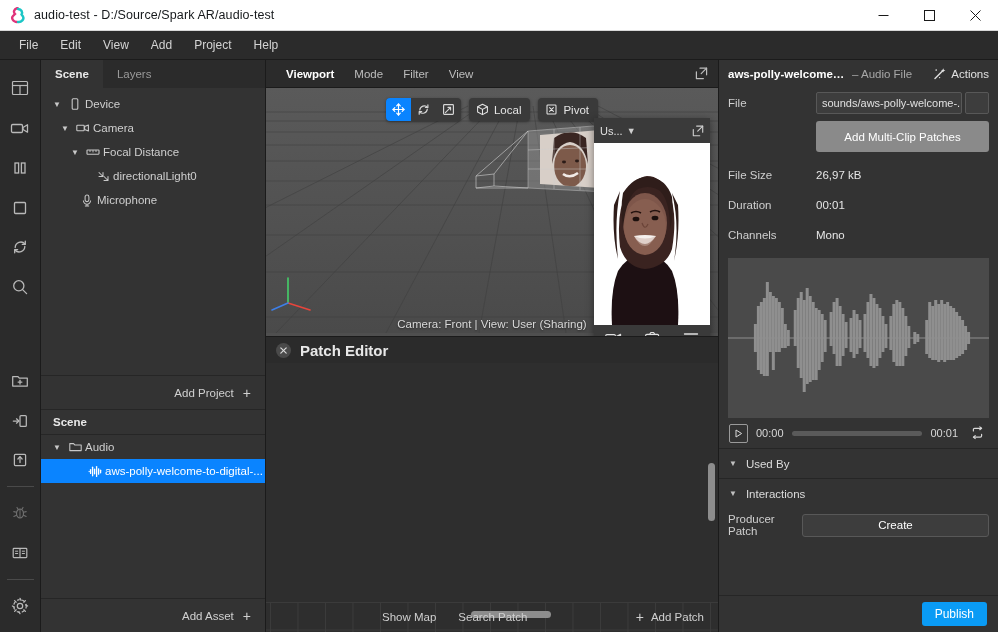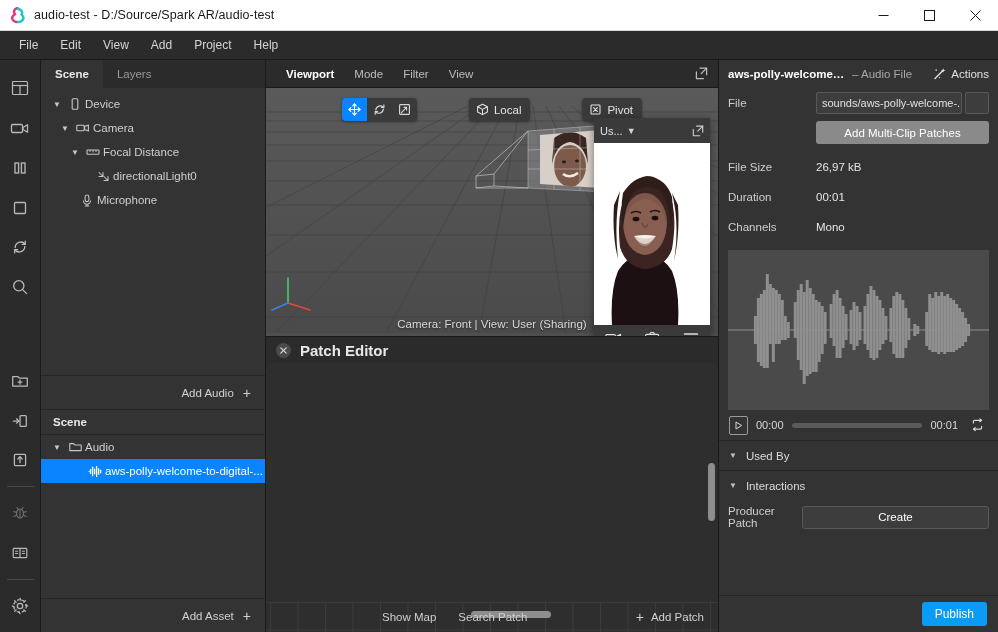--- a/index.html
+++ b/index.html
@@ -116,21 +116,20 @@
   }
   .tool-btn {
     width: 25px; height: 23px; display: flex; align-items: center; justify-content: center;
     color: #d6d6d6;
   }
   .tool-btn.on { background: #0a84ff; color: #fff; }
   .tool-pill {
     display: flex; align-items: center; gap: 5px; background: #3a3a3a; border-radius: 4px;
     height: 23px; padding: 0 9px 0 7px; color: #e4e4e4; font-size: 11.5px; pointer-events: auto;
     box-shadow: 0 1px 3px rgba(0,0,0,.4);
-    margin-left: 44px;
   }
 
   .vp-status {
     position: absolute; bottom: 6px; left: 0; right: 0; text-align: center;
     font-size: 11.5px; color: #d9d9d9; z-index: 4; text-shadow: 0 1px 2px rgba(0,0,0,.5); margin-top: 48px;
   }
 
   .preview {
     position: absolute; top: 30px; right: 8px; width: 116px; z-index: 6;
     display: flex; flex-direction: column; box-shadow: 0 2px 8px rgba(0,0,0,.45);
@@ -213,21 +212,21 @@
   .file-input {
     flex: 1; height: 22px; background: #3d3d3d; border: 1px solid #585858; border-radius: 2px;
     display: flex; align-items: center; padding: 0 5px; font-size: 11px; color: #e0e0e0;
     overflow: hidden; white-space: nowrap;
   }
   .file-browse {
     width: 24px; height: 22px; margin-left: 3px; background: #3d3d3d;
     border: 1px solid #585858; border-radius: 2px; flex: 0 0 24px;
   }
   .btn-wide {
-    margin: 3px 0 8px 88px; height: 23px; background: #8a8a8a; border-radius: 3px;
+    margin: 3px 0 8px 88px; height: 31px; background: #8a8a8a; border-radius: 3px;
     display: flex; align-items: center; justify-content: center; font-size: 11.5px; color: #ffffff;
   }
   .wave-wrap { margin: 8px 0 0 0; }
   .wave { height: 160px; background: #4a4a4a; position: relative; overflow: hidden; }
   .transport {
     height: 30px; display: flex; align-items: center; gap: 8px; padding: 0 1px;
   }
   .play-btn {
     width: 19px; height: 19px; border: 1px solid #9a9a9a; border-radius: 2px;
     display: flex; align-items: center; justify-content: center; color: #d8d8d8; flex: 0 0 19px;
@@ -449,21 +448,21 @@
                 <line x1="3.9" y1="12" x2="8.1" y2="12" stroke="currentColor" stroke-width="1.05"></line>
               </svg>
           </span>
           <span class="tlabel">Microphone</span>
         </div>
       </div>
 
       <div style="flex:1"></div>
 
       <div class="panel-foot">
-        <span>Add Audio</span>
+        <span>Add Project</span>
         <span class="plus">+</span>
       </div>
 
       <div class="section-head">Scene</div>
 
       <div class="leftgrow">
         <div class="tree-row" style="padding-left:8px">
           <span class="tri">▼</span>
           <span class="tico">
             <svg width="13" height="12" viewBox="0 0 13 12">

